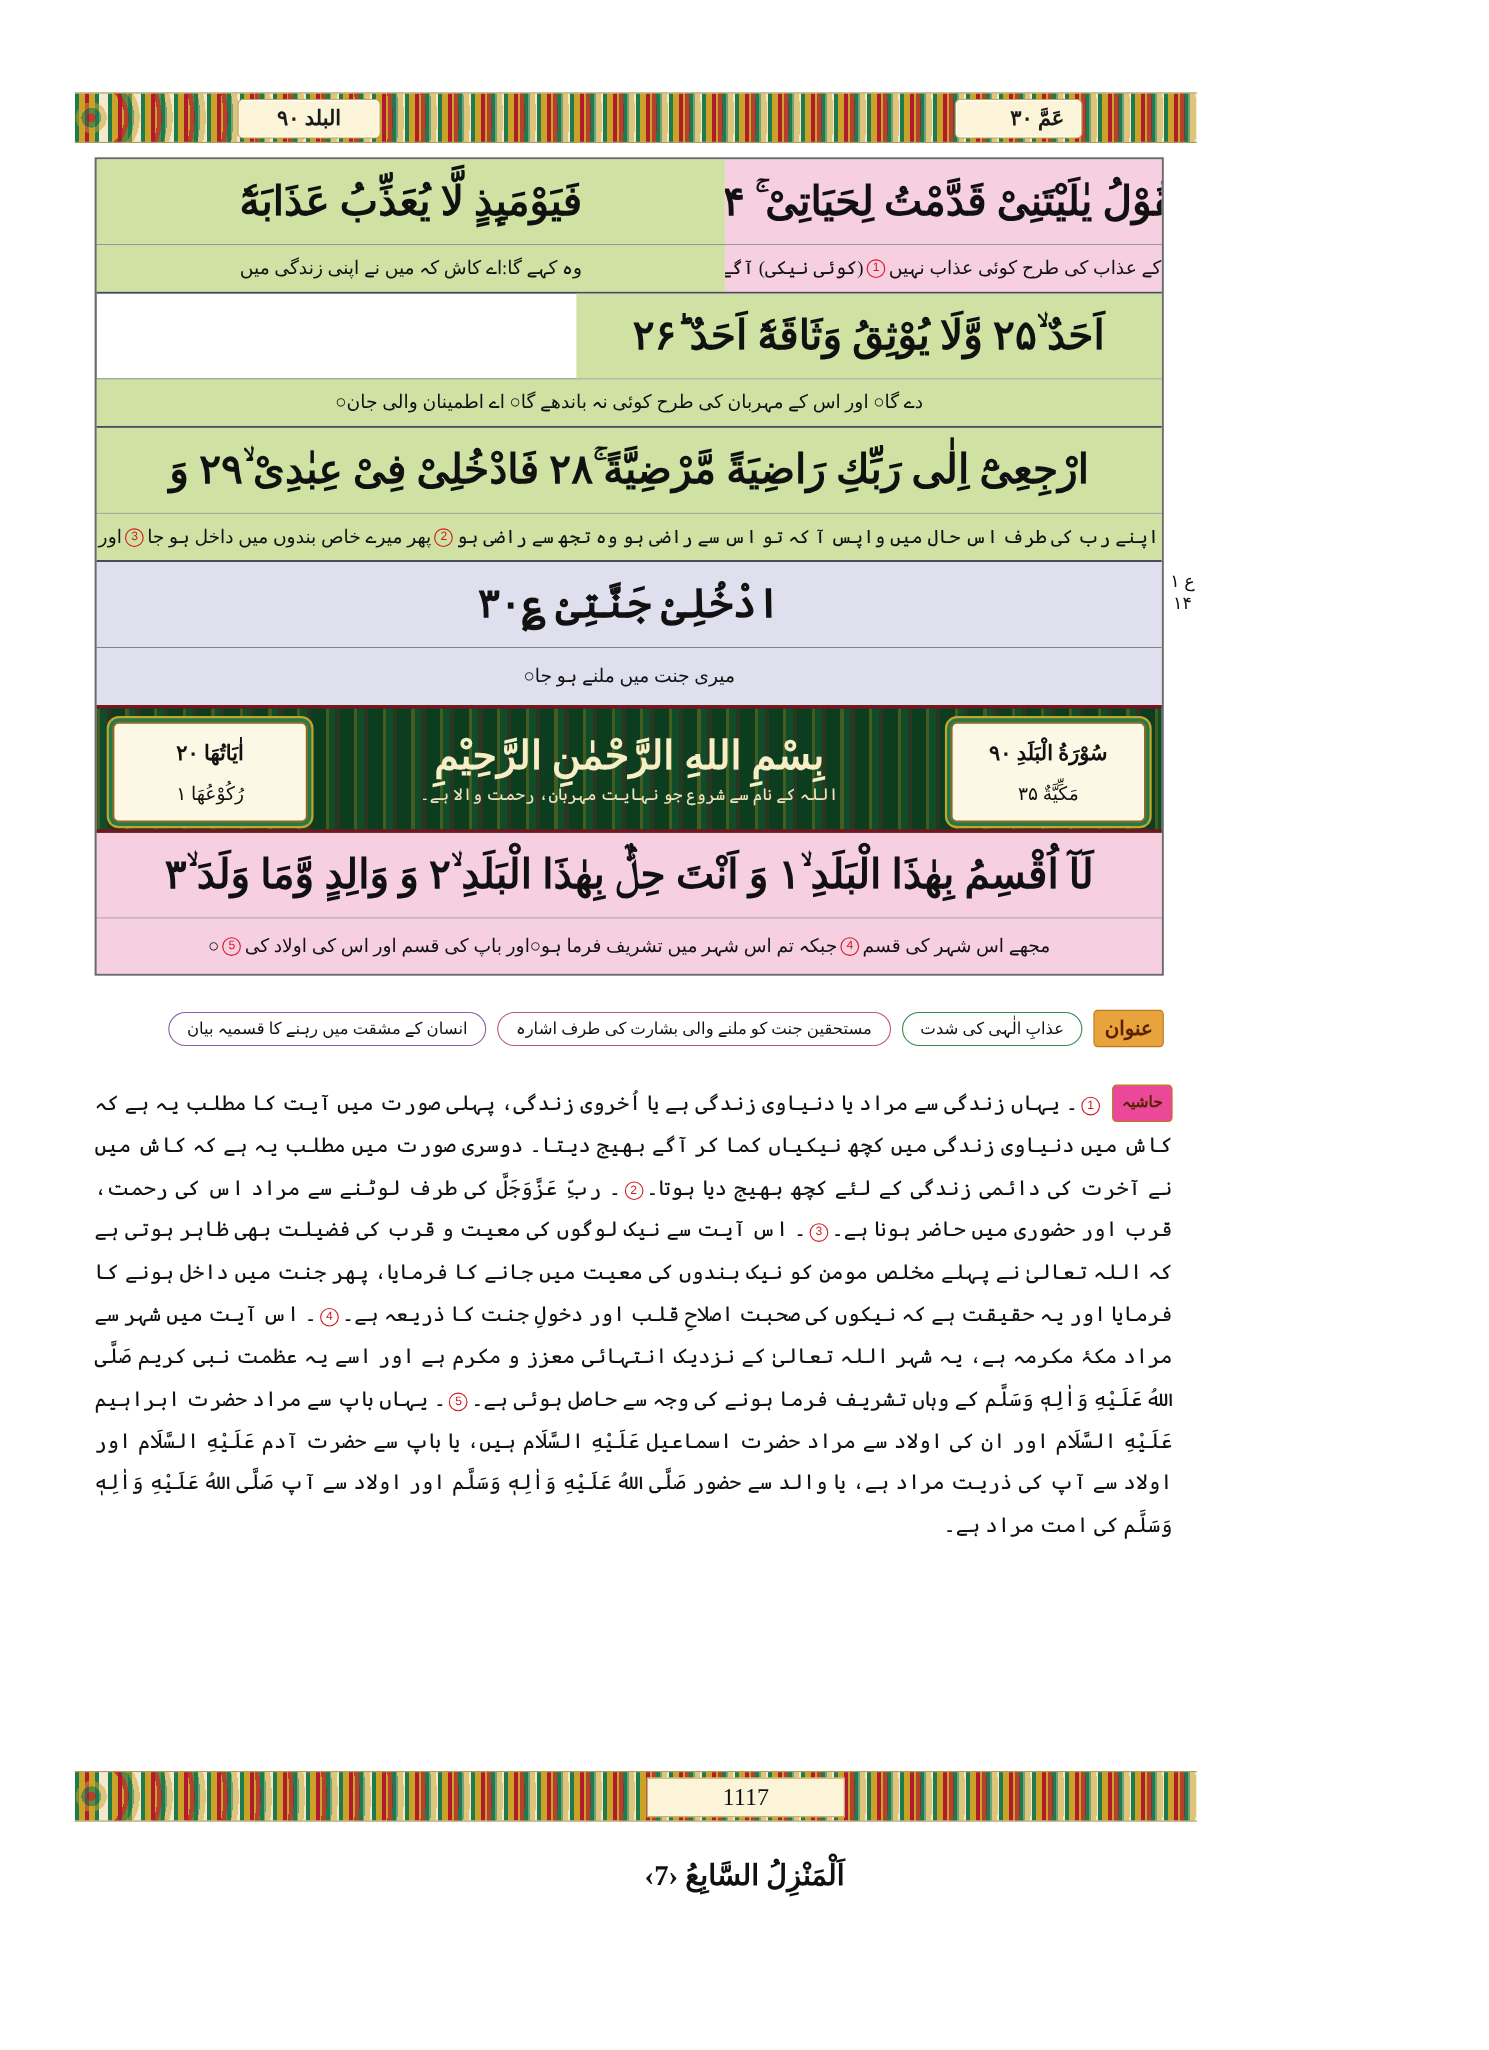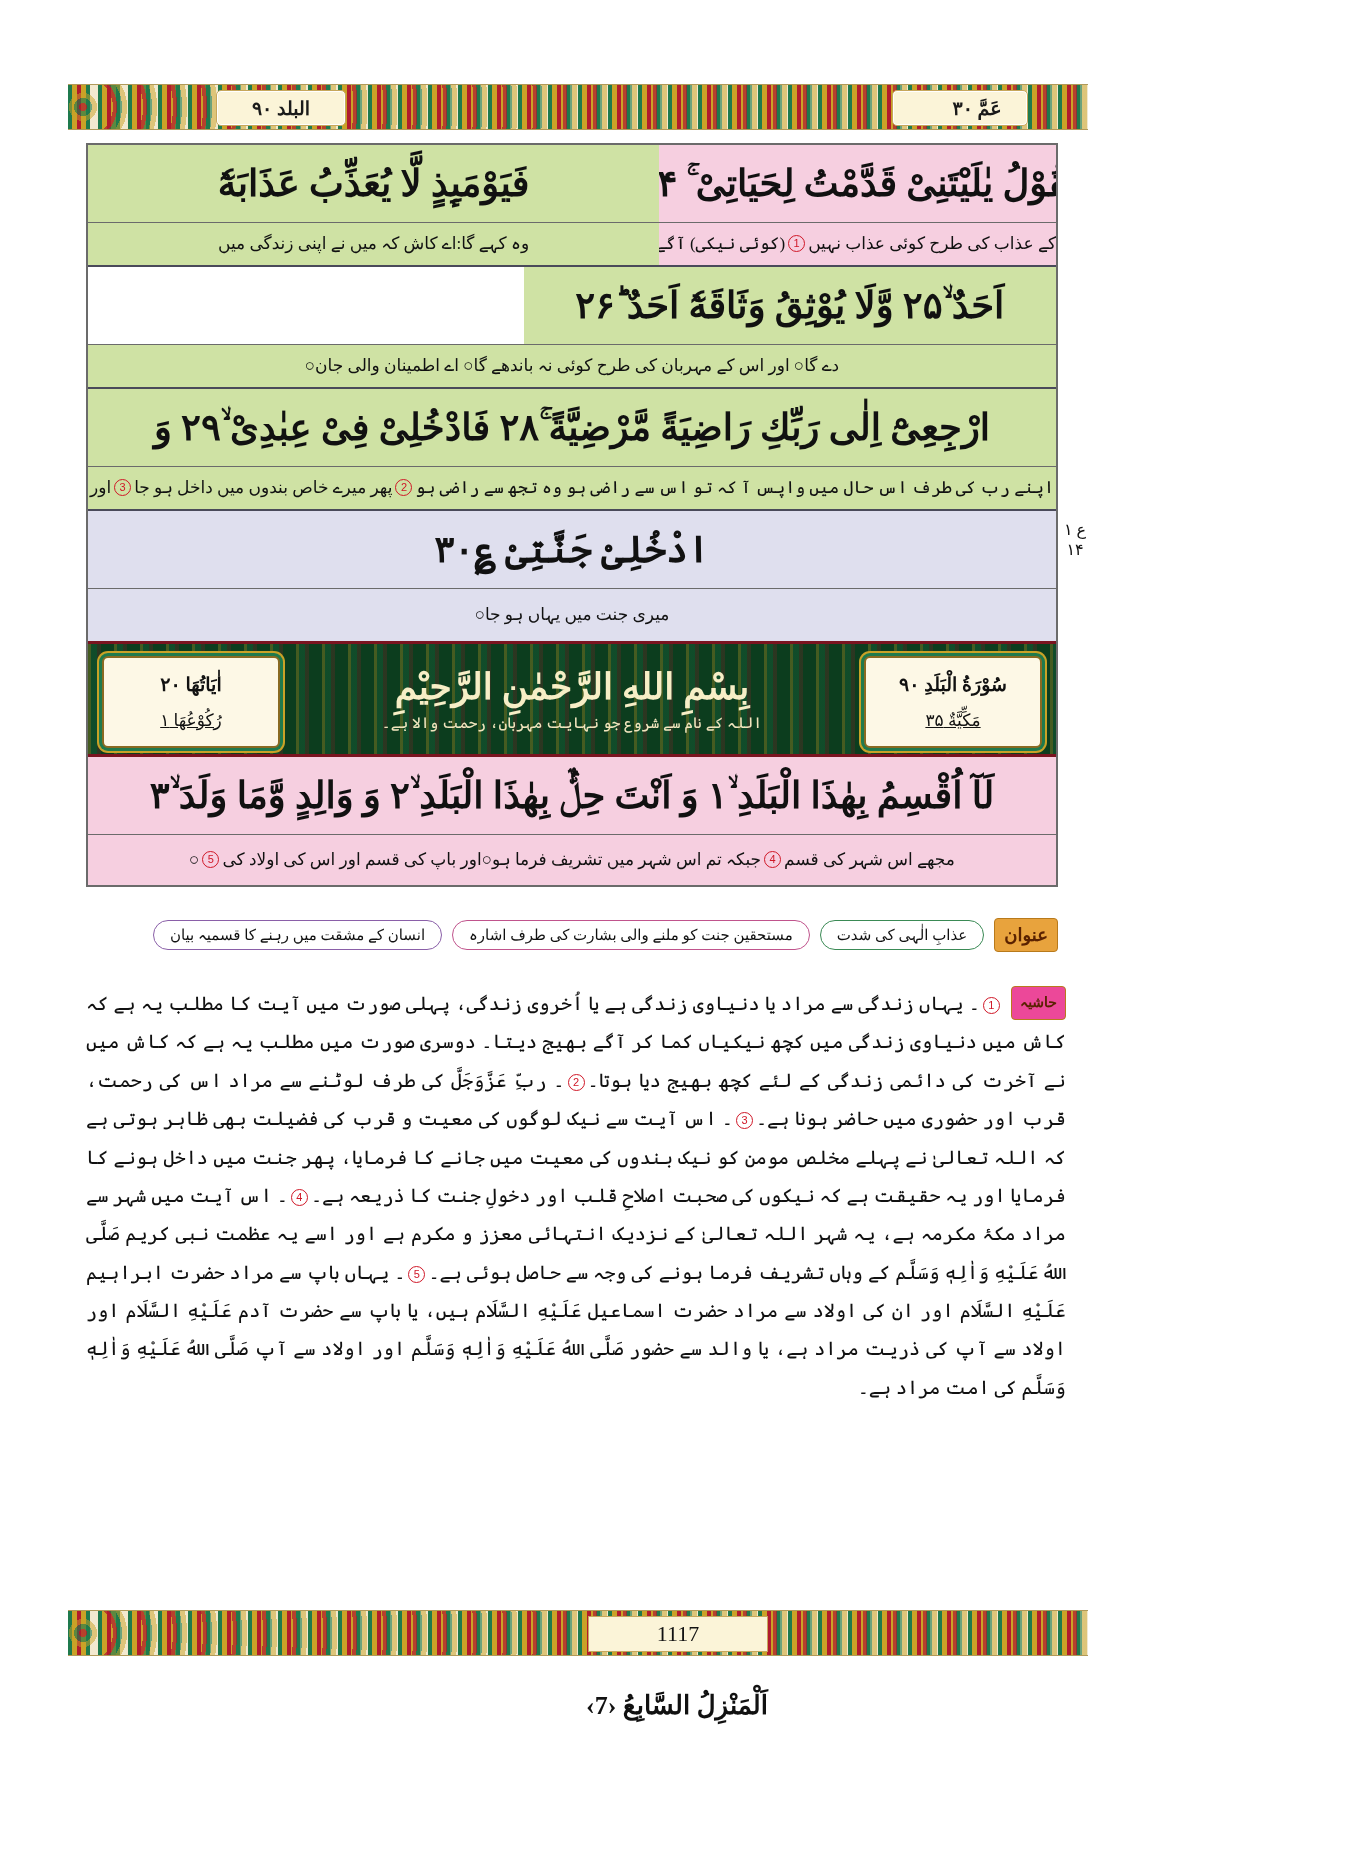--- a/index.html
+++ b/index.html
@@ -64,21 +64,21 @@
   }
   .cartouche span {
     font-family: "Liberation Serif", serif;
     font-size: 19px;
     color: #1a1a1a;
     direction: rtl;
     white-space: nowrap;
     font-weight: 600;
   }
   .cart-left  { left: 188px;  width: 130px; }
-  .cart-right { left: 864px;  width: 136px; padding-left: 34px; }
+  .cart-right { left: 840px;  width: 116px; padding-left: 34px; }
 
   
   .panel {
     position: absolute;
     left: 86px;
     top: 143px;
     width: 972px;
     border: 2px solid #6b6b6b;
     background: #ffffff;
   }
@@ -200,21 +200,21 @@
     display: flex;
     align-items: center;
     justify-content: center;
     flex-direction: column;
     direction: rtl;
     box-shadow: 0 0 0 3px #1f7a4d, 0 0 0 5px #c9a227;
   }
   .banner-box.right { right: 14px; }
   .banner-box.left  { left: 14px; }
   .bb-l1 { font-size: 19px; font-weight: 700; color: #111; white-space: nowrap; }
-  .bb-l2 { font-size: 17px; color: #111; white-space: nowrap; margin-top: 14px; text-decoration: underline; }
+  .bb-l2 { font-size: 17px; color: #111; white-space: nowrap; margin-top: 14px; }
 
   
   .side-marker {
     position: absolute;
     left: 1062px;
     top: 520px;
     width: 26px;
     text-align: center;
     font-family: "Liberation Serif", serif;
     font-size: 16px;
@@ -378,21 +378,21 @@
       </div>
     </div>
 
     <div class="ayah-row">
       <div class="seg bg-lav" style="flex:1">
         <span class="seg-ar">ادْخُلِىْ جَنَّتِىْ ؏۳۰</span>
       </div>
     </div>
     <div class="trans-row last">
       <div class="seg bg-lav" style="flex:1;min-height:52px">
-        <span class="seg-ur">میری جنت میں یہاں ہو جا○</span>
+        <span class="seg-ur">میری جنت میں ملنے ہو جا○</span>
       </div>
     </div>
 
     <div class="surah-banner">
       <div class="banner-box right">
         <div class="bb-l1">سُوْرَةُ الْبَلَدِ ۹۰</div>
         <div class="bb-l2">مَكِّيَّةٌ ۳۵</div>
       </div>
       <div class="banner-center">
         <div class="bismillah">بِسْمِ اللهِ الرَّحْمٰنِ الرَّحِيْمِ</div>

